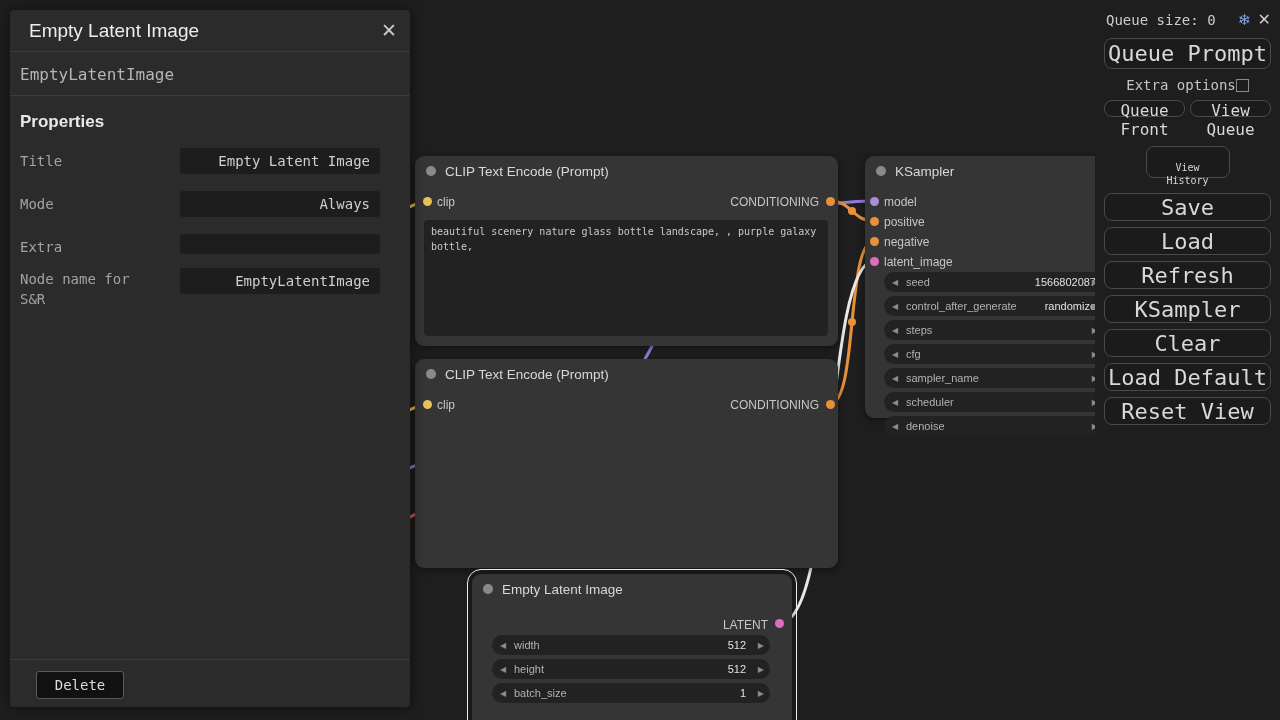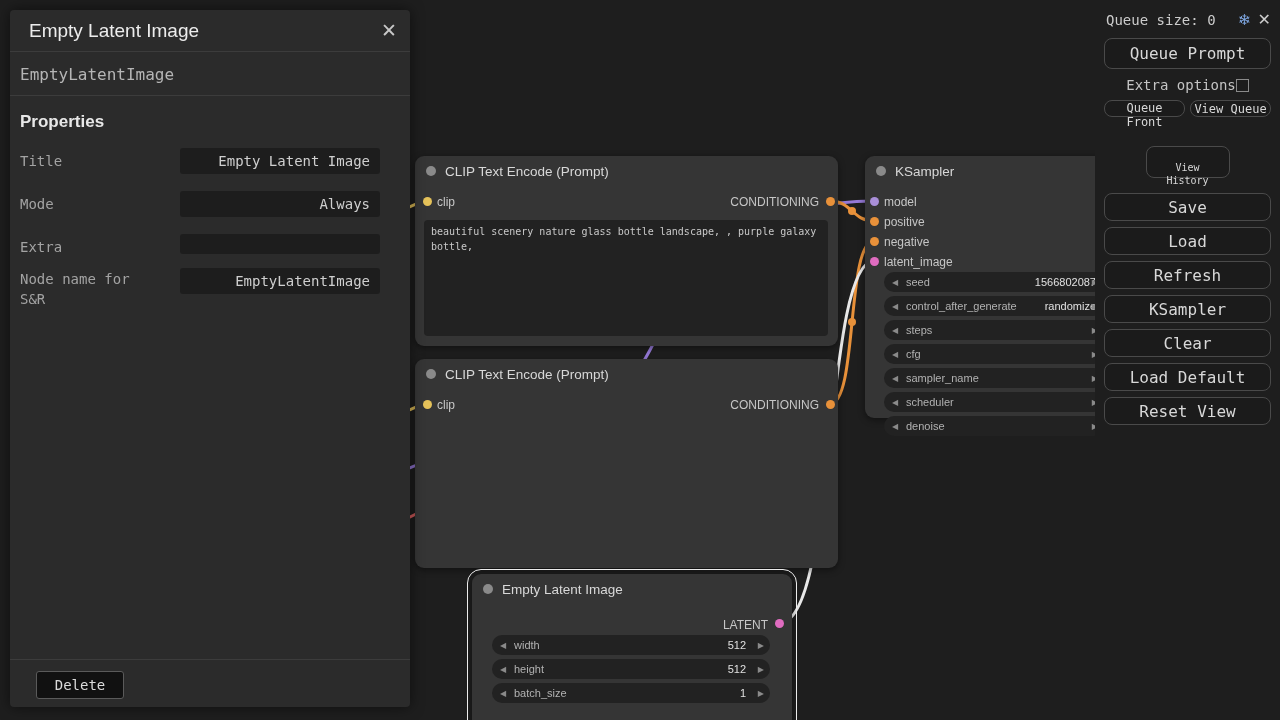--- a/index.html
+++ b/index.html
@@ -71,28 +71,28 @@
           background:#1e1e1e; z-index:20; padding:10px 9px 0 9px; }
   .menu-header { display:flex; align-items:center; gap:7px; margin-bottom:9px;
                  color:#cccccc; font-size:14px; padding-left:2px; }
   .queue-size { flex:1; }
   .snowflake { color:#7ea6e0; font-size:15px; cursor:pointer;
                font-family:"DejaVu Sans", sans-serif; }
   .menu-close { color:#cccccc; font-size:16px; cursor:pointer;
                 font-family:"DejaVu Sans", sans-serif; }
   .btn { background:#1b1b1b; border:1px solid #4a4a4a; border-radius:8px;
          color:#d8d8d8; cursor:pointer; font-family:"DejaVu Sans Mono", monospace; }
-  .big-btn { display:block; width:100%; height:28px; font-size:16px; margin-bottom:6px; }
+  .big-btn { display:block; width:100%; height:28px; font-size:22px; margin-bottom:6px; }
   .queue-prompt { height:31px; margin-bottom:8px; }
   .extra-row { display:flex; justify-content:center; align-items:center; 
                font-size:14px; color:#c4c4c4; margin-bottom:7px; }
   .checkbox { width:13px; height:13px; border:1px solid #8a8a8a; background:#1d1d1d;
               display:inline-block; cursor:pointer; }
   .small-row { display:flex; gap:5px; margin-bottom:5px; }
-  .small-btn { flex:1; height:17px; font-size:12px; padding:0; }
+  .small-btn { flex:1; height:17px; font-size:16px; padding:0; }
   .vh-row { display:flex; justify-content:center; margin-bottom:15px; }
   .vh { flex:none; width:84px; height:32px; font-size:10px; line-height:1.3;
         white-space:normal; padding:14px 14px;margin-top:24px; }
 </style>
 </head>
 <body>
 
 <div id="canvas">
 
   <svg id="wires" width="1280" height="720">

